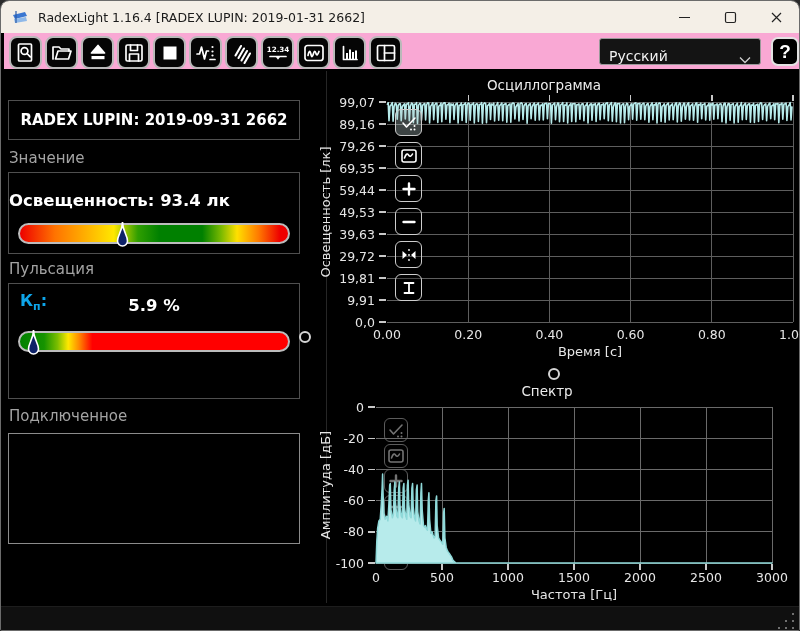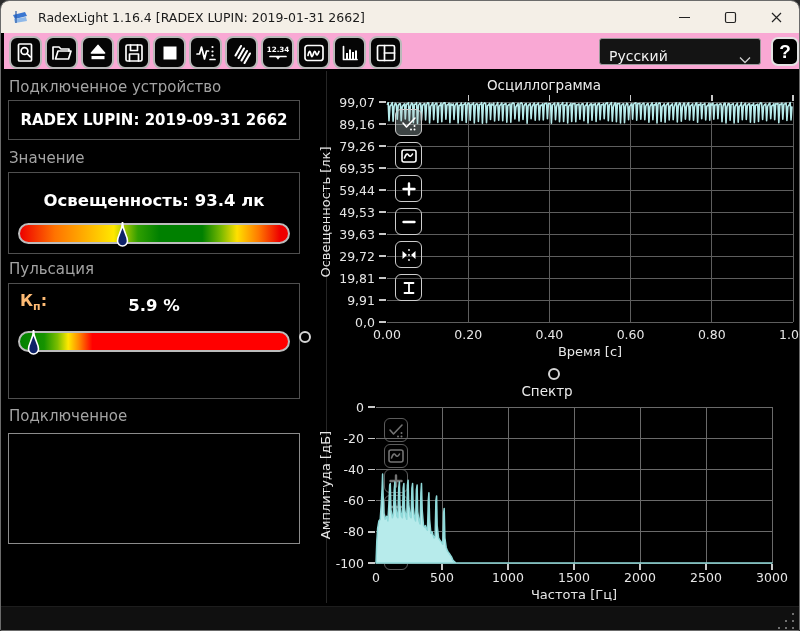--- a/index.html
+++ b/index.html
@@ -19,26 +19,26 @@
   .langbox{position:absolute;left:595px;top:5px;width:162px;height:27px;background:#141414;border:1px solid #9a9a9a;
            border-radius:3px;box-sizing:border-box;display:flex;align-items:flex-end;color:#f2f2f2;font-size:14px;}
   .langbox .val{padding-left:9px;flex:1;}
   .langbox .chev{margin-right:9px;color:#cfcfcf;font-size:12px;}
   .helpbtn{position:absolute;left:767px;top:4px;width:28px;height:29px;background:#000;border:2px solid #e3e3e3;
            border-radius:7px;color:#fff;font-size:19px;font-weight:bold;display:flex;align-items:center;justify-content:center;box-sizing:border-box;}
   
   .seclabel{position:absolute;left:8px;color:#a3a3a3;font-size:15px;}
   .panelbox{position:absolute;left:7px;width:292px;border:1px solid #4f4f4f;box-sizing:border-box;background:#000;}
   .devname{width:100%;text-align:center;color:#fff;font-weight:bold;font-size:15px;line-height:38px;}
-  .reading{width:100%;text-align:center;color:#fff;font-weight:bold;font-size:16.5px;}
+  .reading{width:100%;color:#fff;font-weight:bold;font-size:16.5px;}
   .gbar{position:absolute;left:9px;right:9px;height:21px;border:2px solid #bcbcbc;border-radius:11px;box-sizing:border-box;}
   .gbar-val{background:linear-gradient(90deg,#ee0000 0%,#ff7300 13%,#ffb800 26%,#ffe800 35%,#2f9e00 44%,#008000 52%,#008000 68%,#79b900 75%,#ffe000 81%,#ff7a00 89%,#ee0000 97%);}
   .gbar-kp{background:linear-gradient(90deg,#008000 0%,#169300 9%,#7cbe00 14%,#ffe800 18%,#ff8a00 22%,#ff0000 27%,#ff0000 100%);}
   .dropmark{position:absolute;top:-4px;width:13px;height:29px;margin-left:-6px;}
-  .kp-label{position:absolute;left:11px;top:7px;color:#fdba74;font-weight:bold;font-size:16px;}
+  .kp-label{position:absolute;left:11px;top:7px;color:#0ea5e9;font-weight:bold;font-size:16px;}
   .kp-label sub{font-size:11px;}
   .kpval{position:absolute;left:0;width:100%;top:12px;text-align:center;color:#fff;font-weight:bold;font-size:16.5px;}
   .freqs{position:absolute;left:0;width:100%;top:86px;text-align:center;color:#fff;font-weight:bold;font-size:15px;}
   .comments{position:absolute;left:7px;top:432px;width:292px;height:111px;background:#000;border:1px solid #8b8b8b;
             box-sizing:border-box;color:#ddd;font-size:13px;resize:none;outline:none;padding:4px;}
   
   .chart-svg{position:absolute;background:transparent;}
   #osc-svg{left:316px;top:72px;width:482px;height:302px;z-index:2;}
   #spec-svg{left:316px;top:380px;width:482px;height:222px;z-index:2;}
   .chartstack{position:absolute;display:flex;flex-direction:column;}
@@ -171,21 +171,20 @@
       <span class="val">Русский</span>
       <svg class="chev" width="12" height="8" viewBox="0 0 12 8">
         <path d="M1 1.5 L6 6.5 L11 1.5" stroke="#cfcfcf" stroke-width="1.3" fill="none"></path>
       </svg>
     </div>
     <button class="helpbtn">
       <span>?</span>
     </button>
   </div>
 
-  <div class="seclabel" style="top:77px">Подключенное устройство</div>
   <div class="panelbox" style="top:99px;height:40px">
     <div class="devname">RADEX LUPIN: 2019-09-31 2662</div>
   </div>
 
   <div class="seclabel" style="top:148px">Значение</div>
   <div class="panelbox" style="top:171px;height:82px">
     <div class="reading" style="margin-top:18px">Освещенность: 93.4 лк</div>
     <div class="gbar gbar-val" style="top:50px">
       <svg class="dropmark" style="left:38%" viewBox="0 0 13 29">
         <path d="M6.5 1 C6.5 10 1.5 14 1.5 20 A5 5 0 0 0 11.5 20 C11.5 14 6.5 10 6.5 1 Z" fill="#0e2268" stroke="#fff" stroke-width="1.6"></path>

